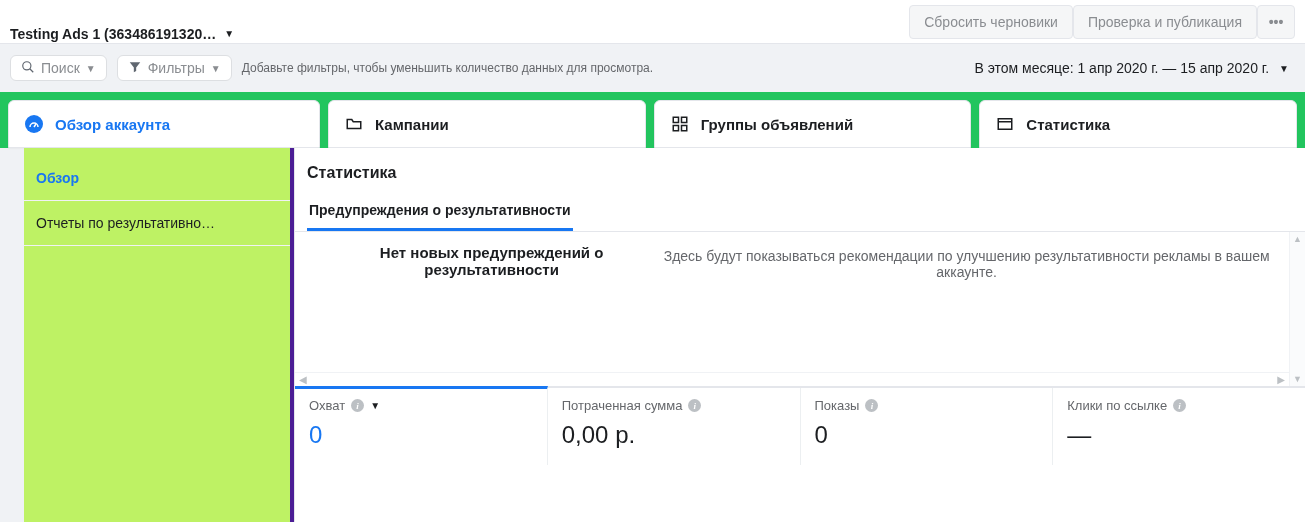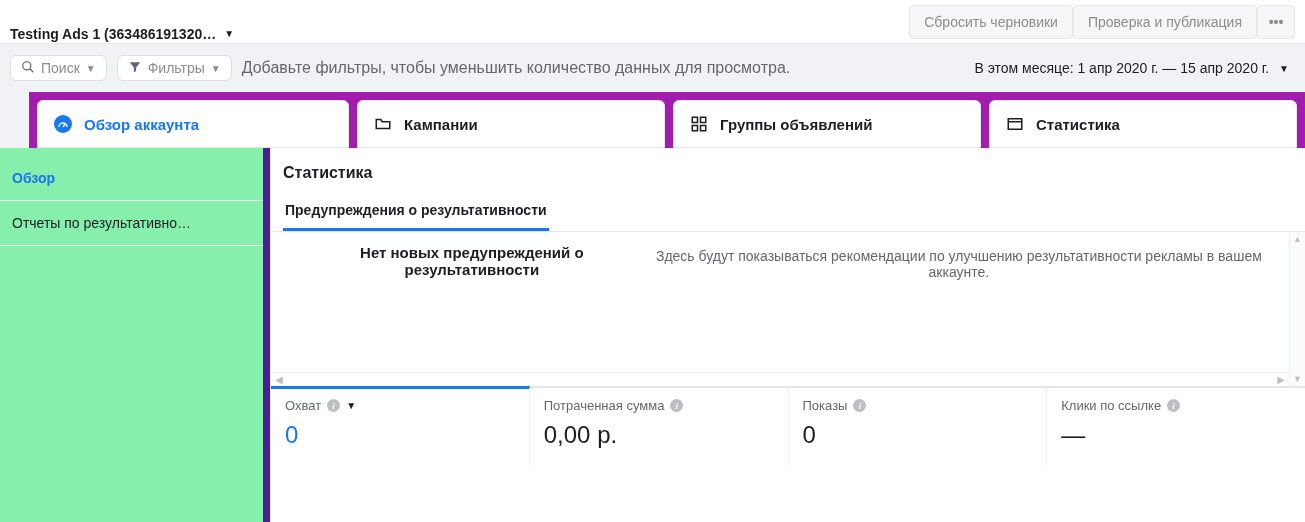--- a/index.html
+++ b/index.html
@@ -56,39 +56,38 @@
     align-items: center;
     gap: 6px;
     background: #fff;
     border: 1px solid #dddfe2;
     border-radius: 6px;
     height: 26px;
     padding: 0 10px;
     color: #8a8d91;
     cursor: pointer;
   }
-  .filter-hint { color: #65676b; font-size: 16px; }
+  .filter-hint { color: #65676b; font-size: 12px; }
   .date-range {
     display: flex;
     align-items: center;
     gap: 10px;
     color: #1c1e21;
     font-size: 14px;
     cursor: pointer;
     padding-right: 6px;
   }
   
   .tabsrow {
     display: flex;
     gap: 8px;
     padding: 8px 8px 0 8px;
-    background: #a21caf;
+    background: #22c55e;
     height: 56px;
     align-items: stretch;
-    margin-left: 29px;
   }
   .tab {
     background: #fff;
     border: 1px solid #e4e6eb;
     border-radius: 6px 6px 0 0;
     display: flex;
     align-items: center;
     gap: 12px;
     padding: 0 16px;
     font-size: 15px;
@@ -106,23 +105,24 @@
     display:flex; align-items:center; justify-content:center;
   }
   
   .bodyrow {
     display: flex;
     height: calc(522px - 44px - 48px - 56px);
     background: #f0f2f5;
   }
   .sidebar {
     width: 270px;
-    background: #86efac;
-    border-right: 7px solid #4c1d95;
+    background: #bef264;
+    border-right: 4px solid #4c1d95;
     padding-top: 8px;
+    margin-left: 24px;
   }
   .side-item {
     padding: 14px 12px;
     font-size: 14px;
     color: #1c1e21;
     border-bottom: 1px solid #f0f2f5;
     cursor: pointer;
     white-space: nowrap;
     overflow: hidden;
     text-overflow: ellipsis;

